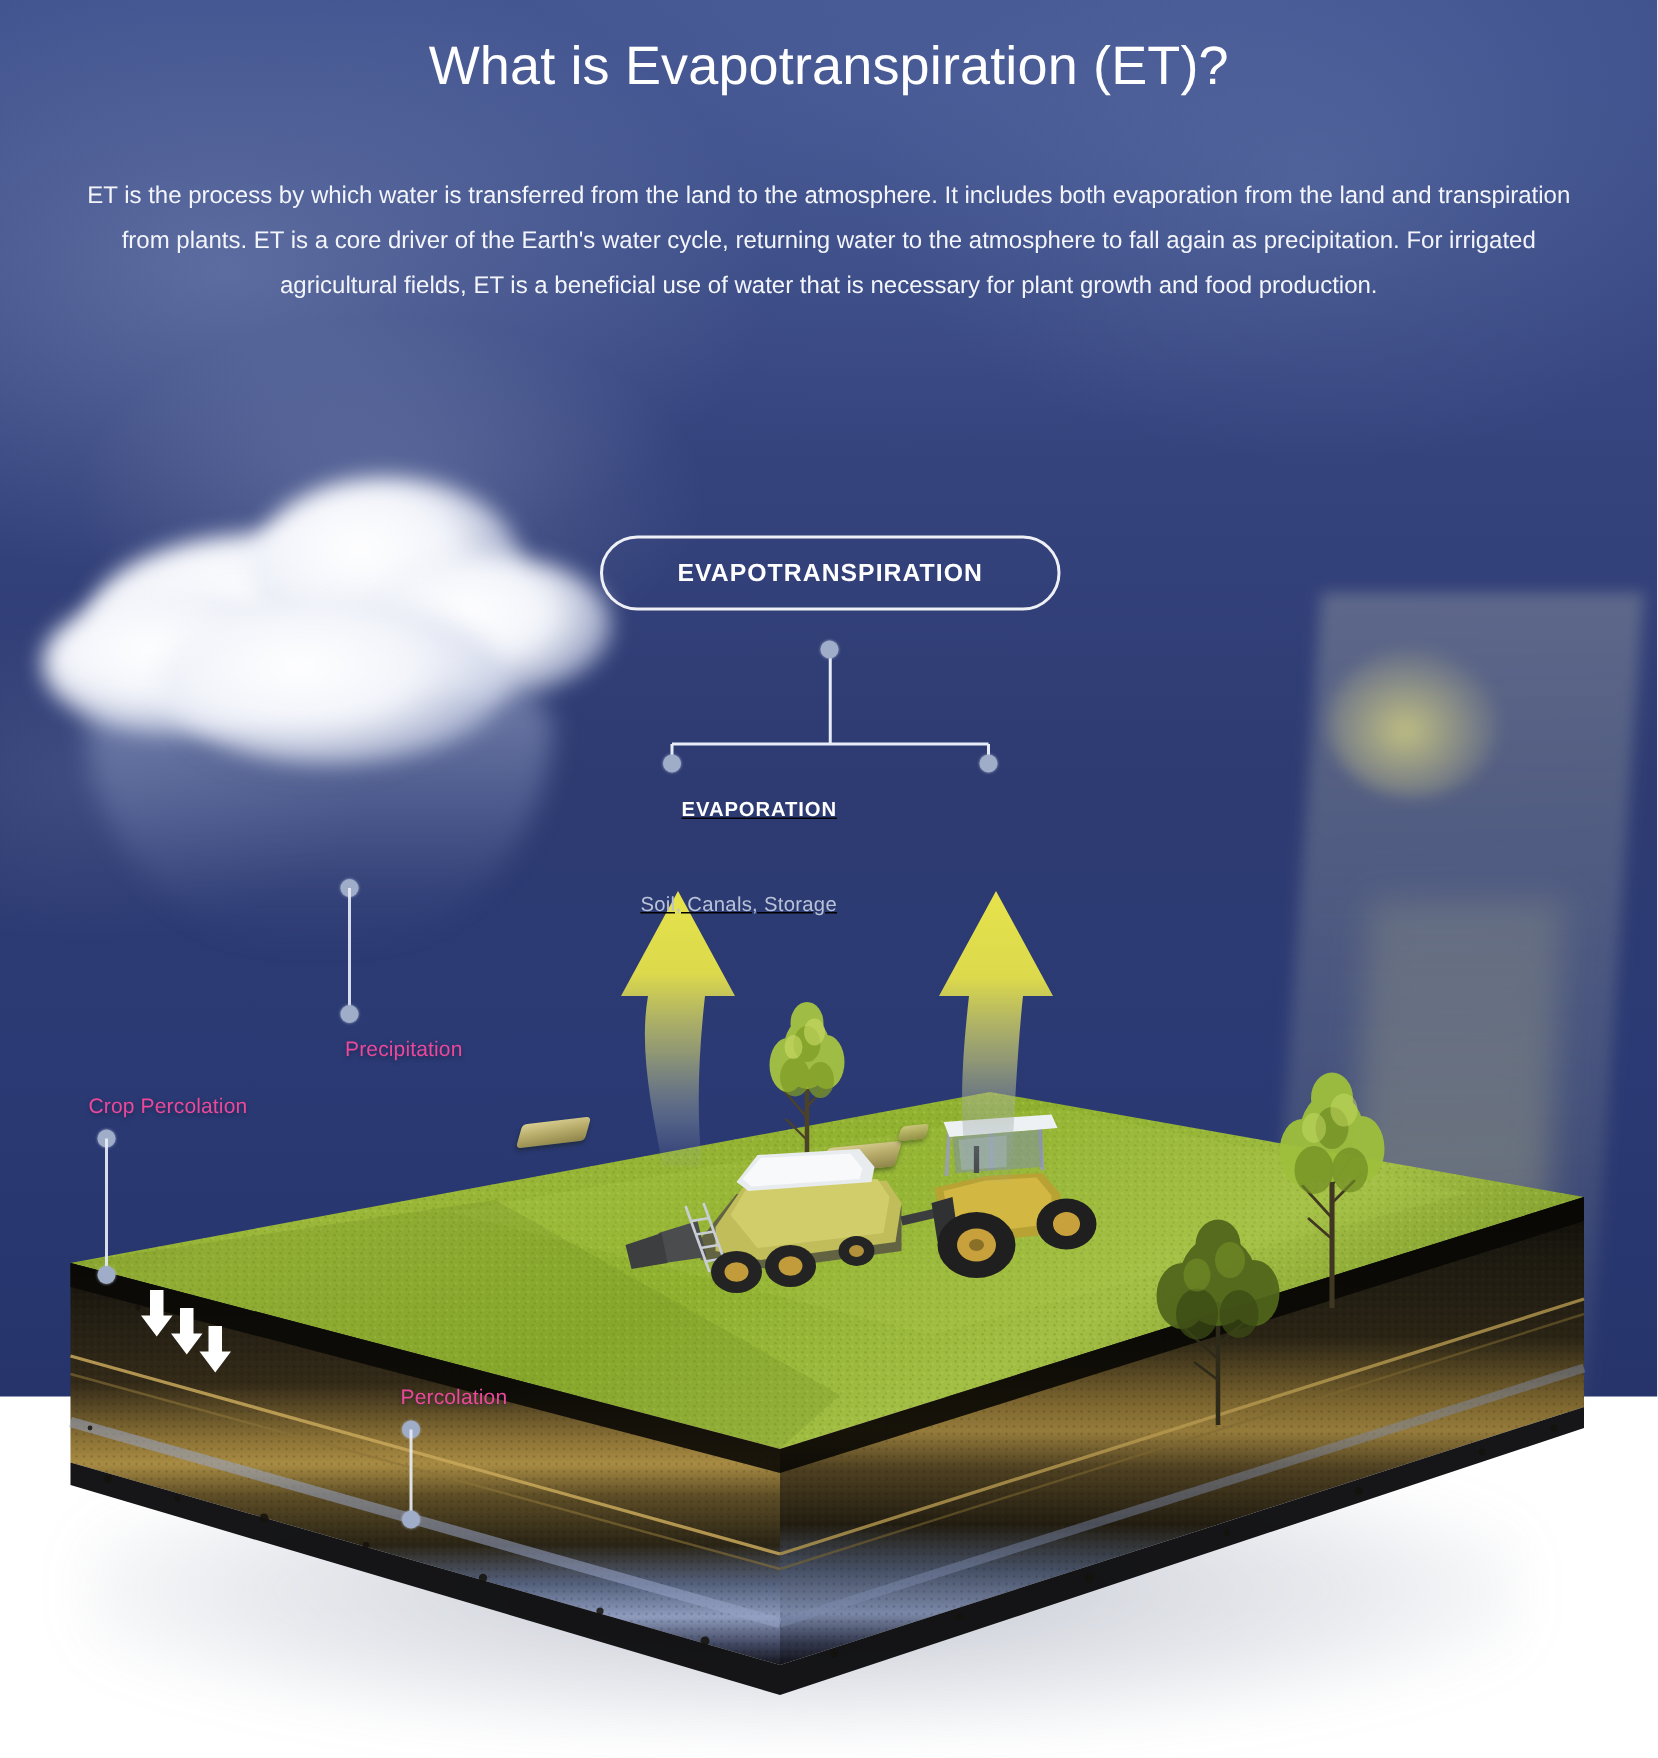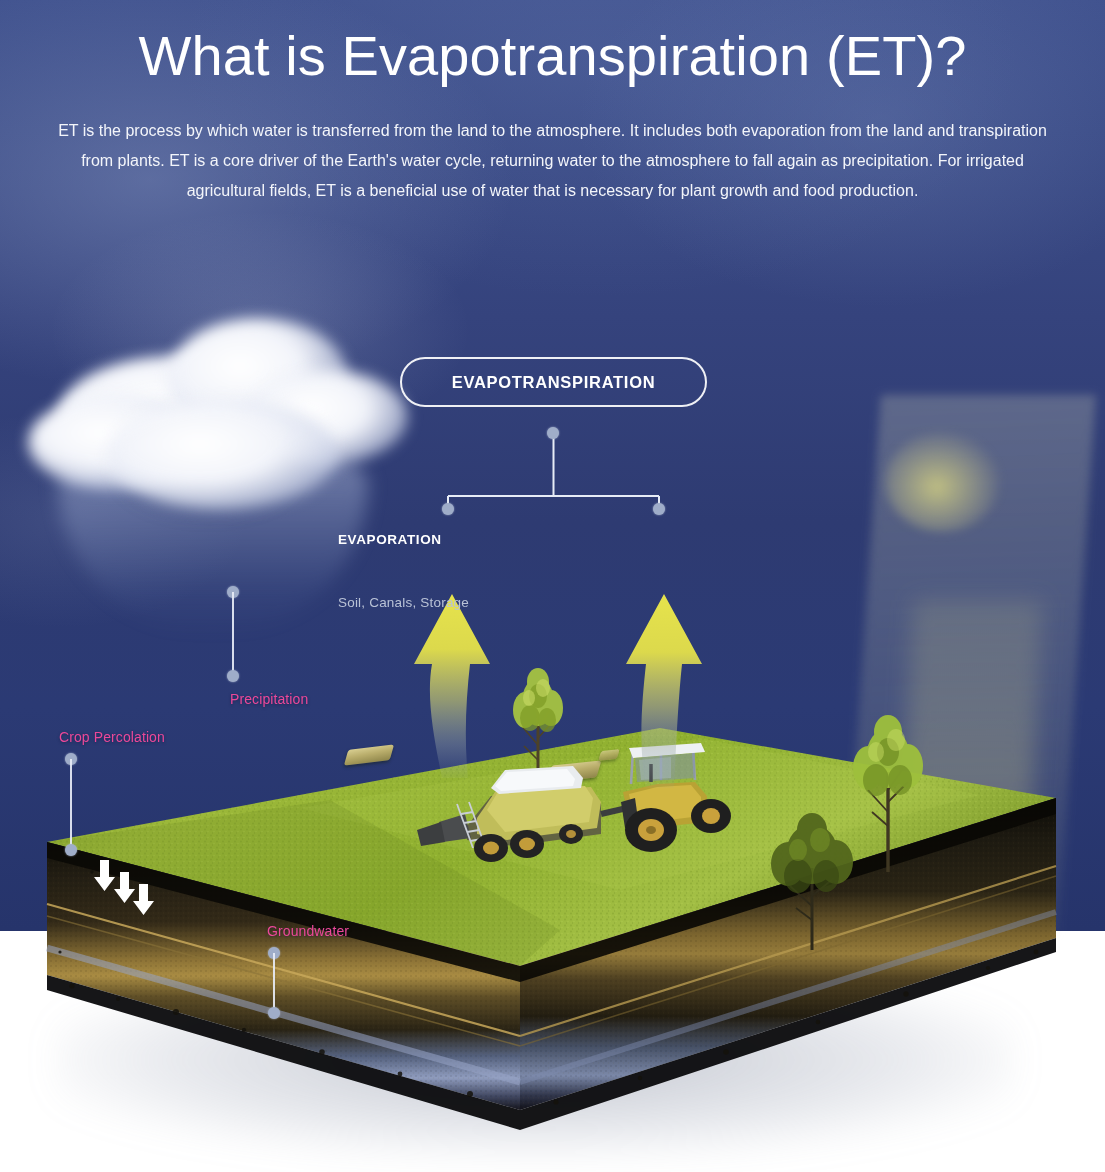--- a/index.html
+++ b/index.html
@@ -68,21 +68,21 @@
   .cloud-dark {
     position: absolute; left: 95px; top: 150px; width: 190px; height: 70px;
     background: radial-gradient(ellipse at 50% 35%, rgba(70,82,125,.55), rgba(70,82,125,0) 72%);
     filter: blur(8px); border-radius: 50%;
   }
 
   
   .page-title {
     position: absolute; left: 0; top: 22px; width: 1105px;
     text-align: center; color: #ffffff;
-    font-size: 56px; font-weight: 300; letter-spacing: .1px; line-height: 1.2;
+    font-size: 36px; font-weight: 300; letter-spacing: .1px; line-height: 1.2;
   }
   .page-desc {
     position: absolute; left: 42px; top: 116px; width: 1021px;
     text-align: center; color: #f3f5fa;
     font-size: 16px; font-weight: 400; line-height: 30px;
   }
 
   
   .et-pill {
     position: absolute; left: 400px; top: 357px; width: 307px; height: 50px;
@@ -91,21 +91,21 @@
     color: #ffffff; font-size: 16.5px; font-weight: 700; letter-spacing: .7px;
   }
 
   .connector { position: absolute; left: 0; top: 0; width: 1105px; height: 931px; pointer-events: none; }
 
   .node-dot {
     position: absolute; width: 12px; height: 12px; border-radius: 50%;
     background: #9fadc9; box-shadow: 0 0 2px rgba(190,200,225,.8);
   }
 
-  .branch-label { position: absolute; text-align: left; width: 220px; }
+  .branch-label { position: absolute; text-align: right; width: 220px; text-decoration: underline; }
   .branch-title {
     color: #ffffff; font-size: 13.5px; font-weight: 700; letter-spacing: .6px;
     display: block; line-height: 18px;
   }
   .branch-sub {
     color: #b9c2d6; font-size: 13.5px; font-weight: 400; letter-spacing: .2px;
     display: block; line-height: 19px; margin-top: 44px;
   }
 
   
@@ -445,18 +445,18 @@
   <div class="node-dot" style="left:227px; top:586px;"></div>
   <div class="callout-line" style="left:232px; top:592px; height:82px;"></div>
   <div class="node-dot" style="left:227px; top:670px;"></div>
   <div class="callout-text" style="left:230px; top:691px;">Precipitation</div>
 
   <div class="callout-text" style="left:59px; top:729px;">Crop Percolation</div>
   <div class="node-dot" style="left:65px; top:753px;"></div>
   <div class="callout-line" style="left:70px; top:759px; height:89px;"></div>
   <div class="node-dot" style="left:65px; top:844px;"></div>
 
-  <div class="callout-text" style="left:267px; top:923px;">Groundwater</div>
+  <div class="callout-text" style="left:267px; top:923px;">Percolation</div>
   <div class="node-dot" style="left:268px; top:947px;"></div>
   <div class="callout-line" style="left:273px; top:953px; height:58px;"></div>
   <div class="node-dot" style="left:268px; top:1007px;"></div>
 
 </div>
 
 </body></html>

